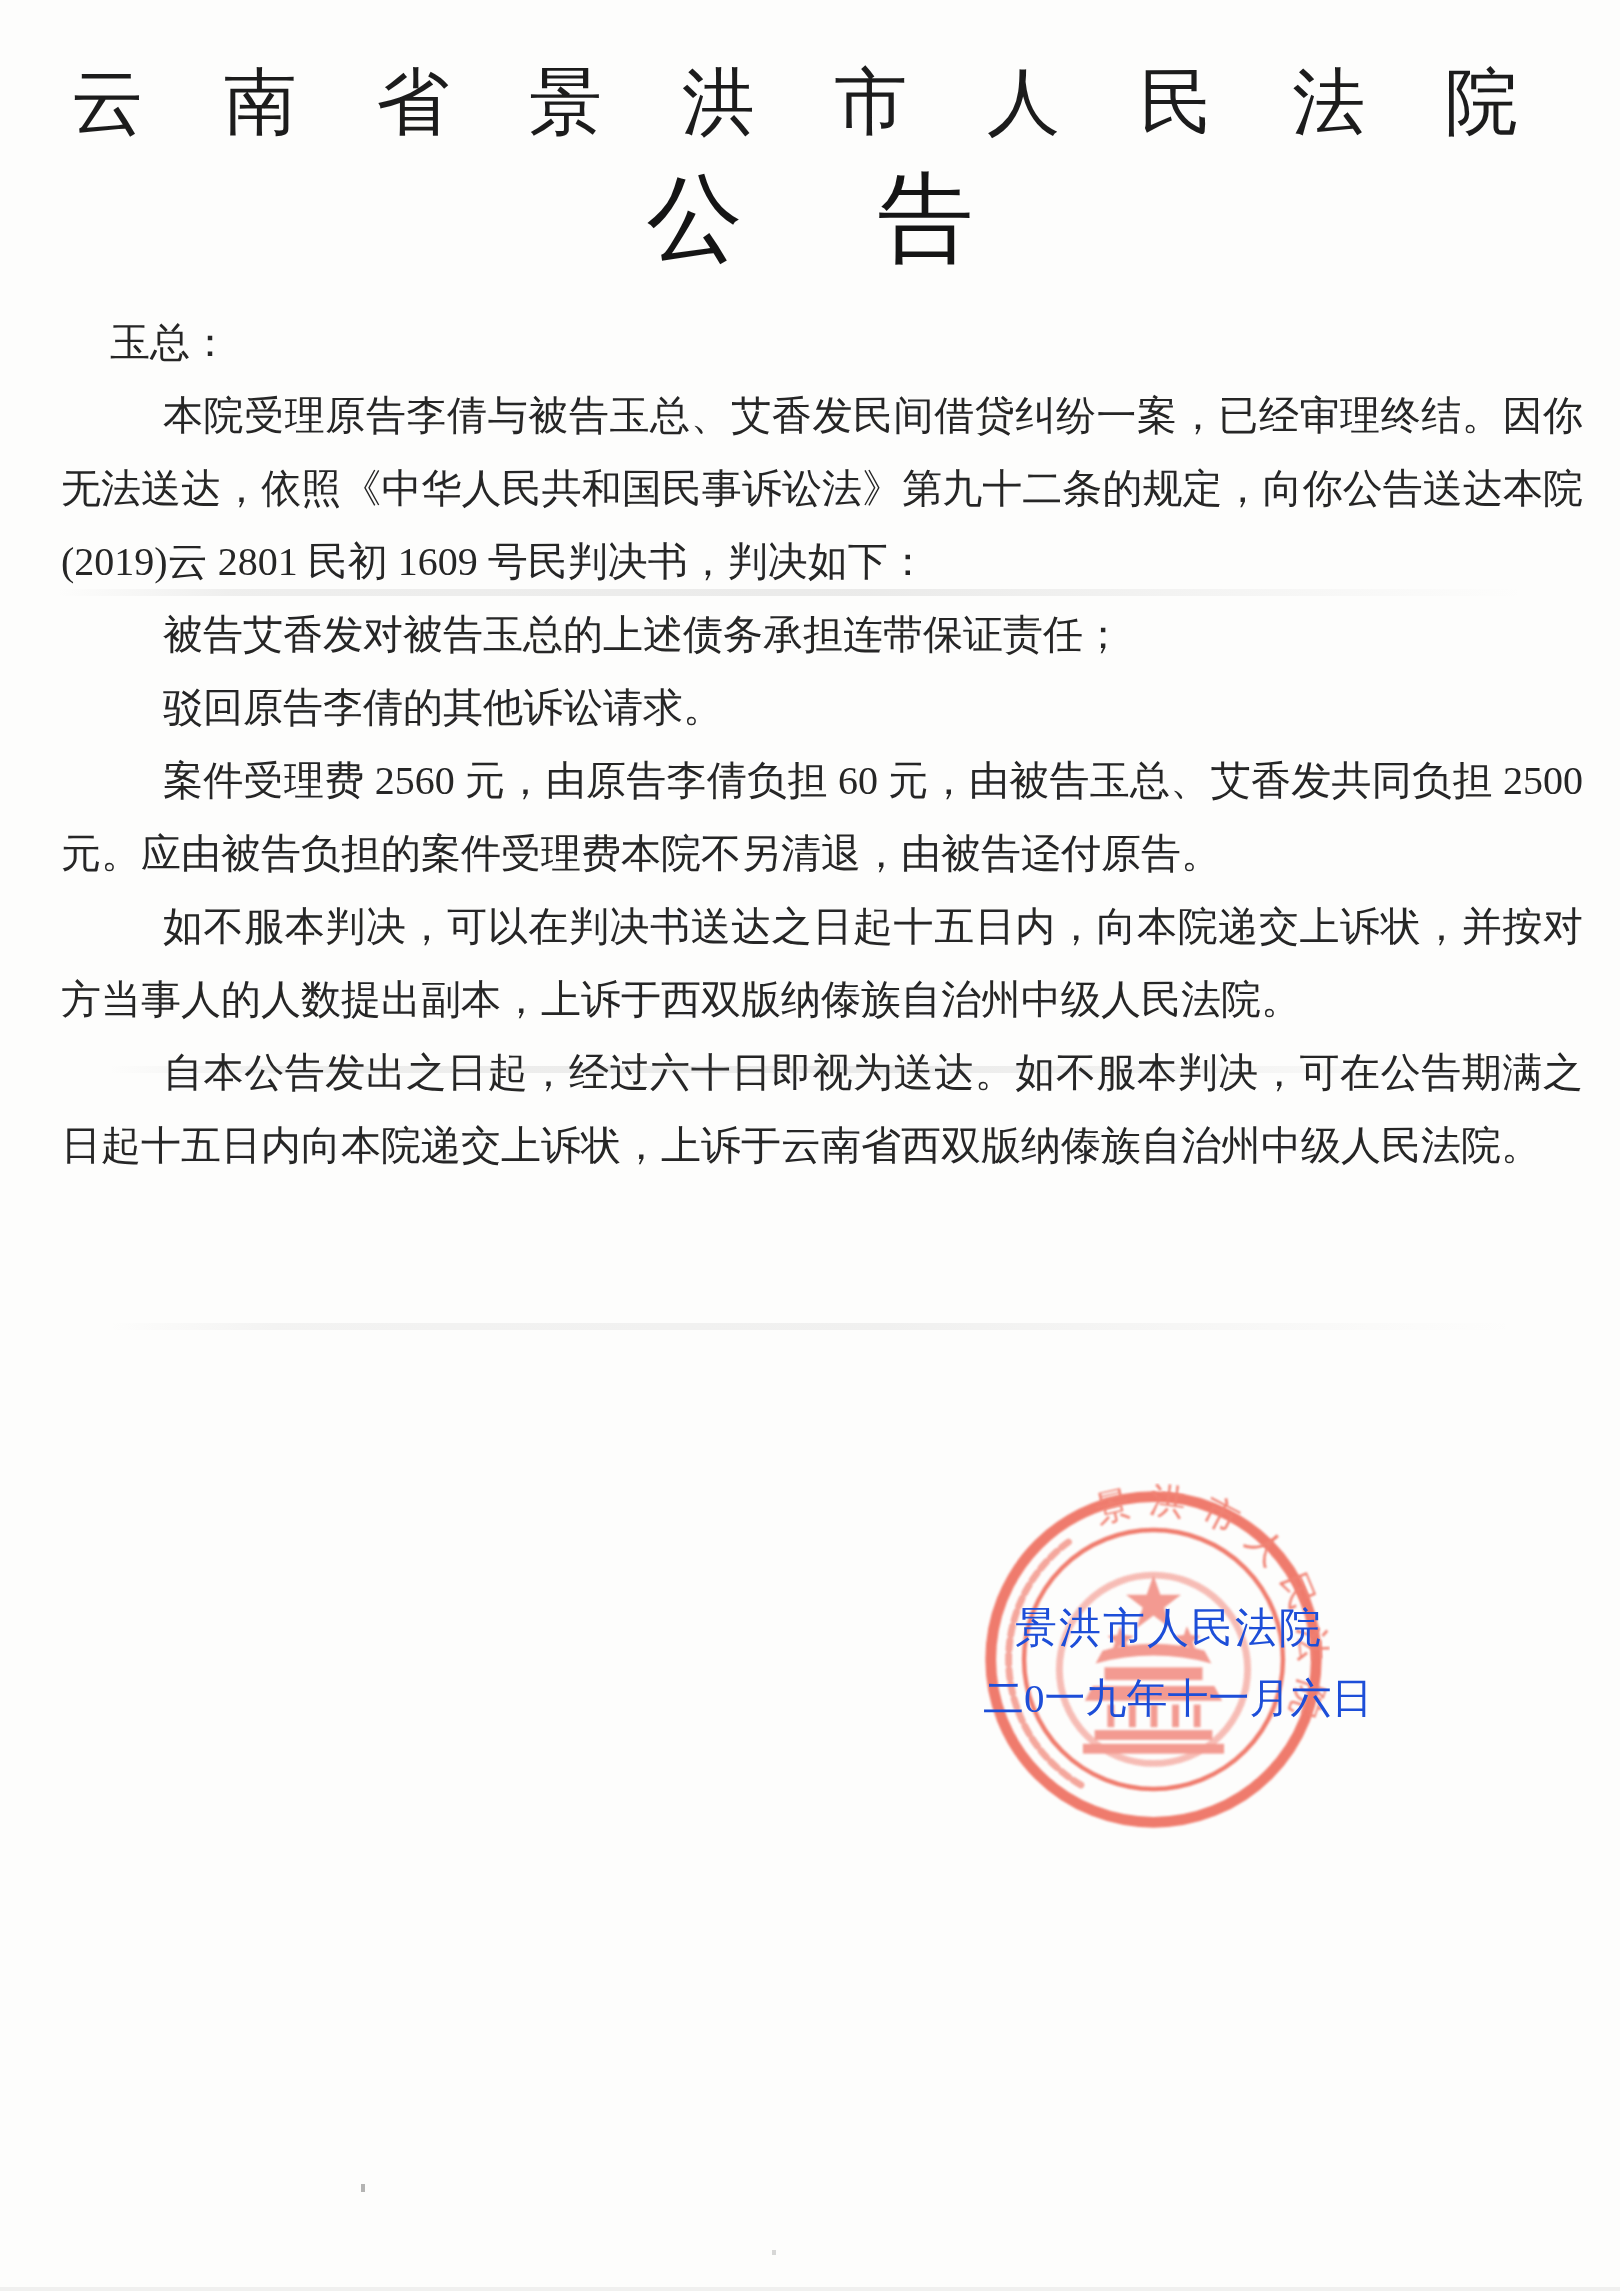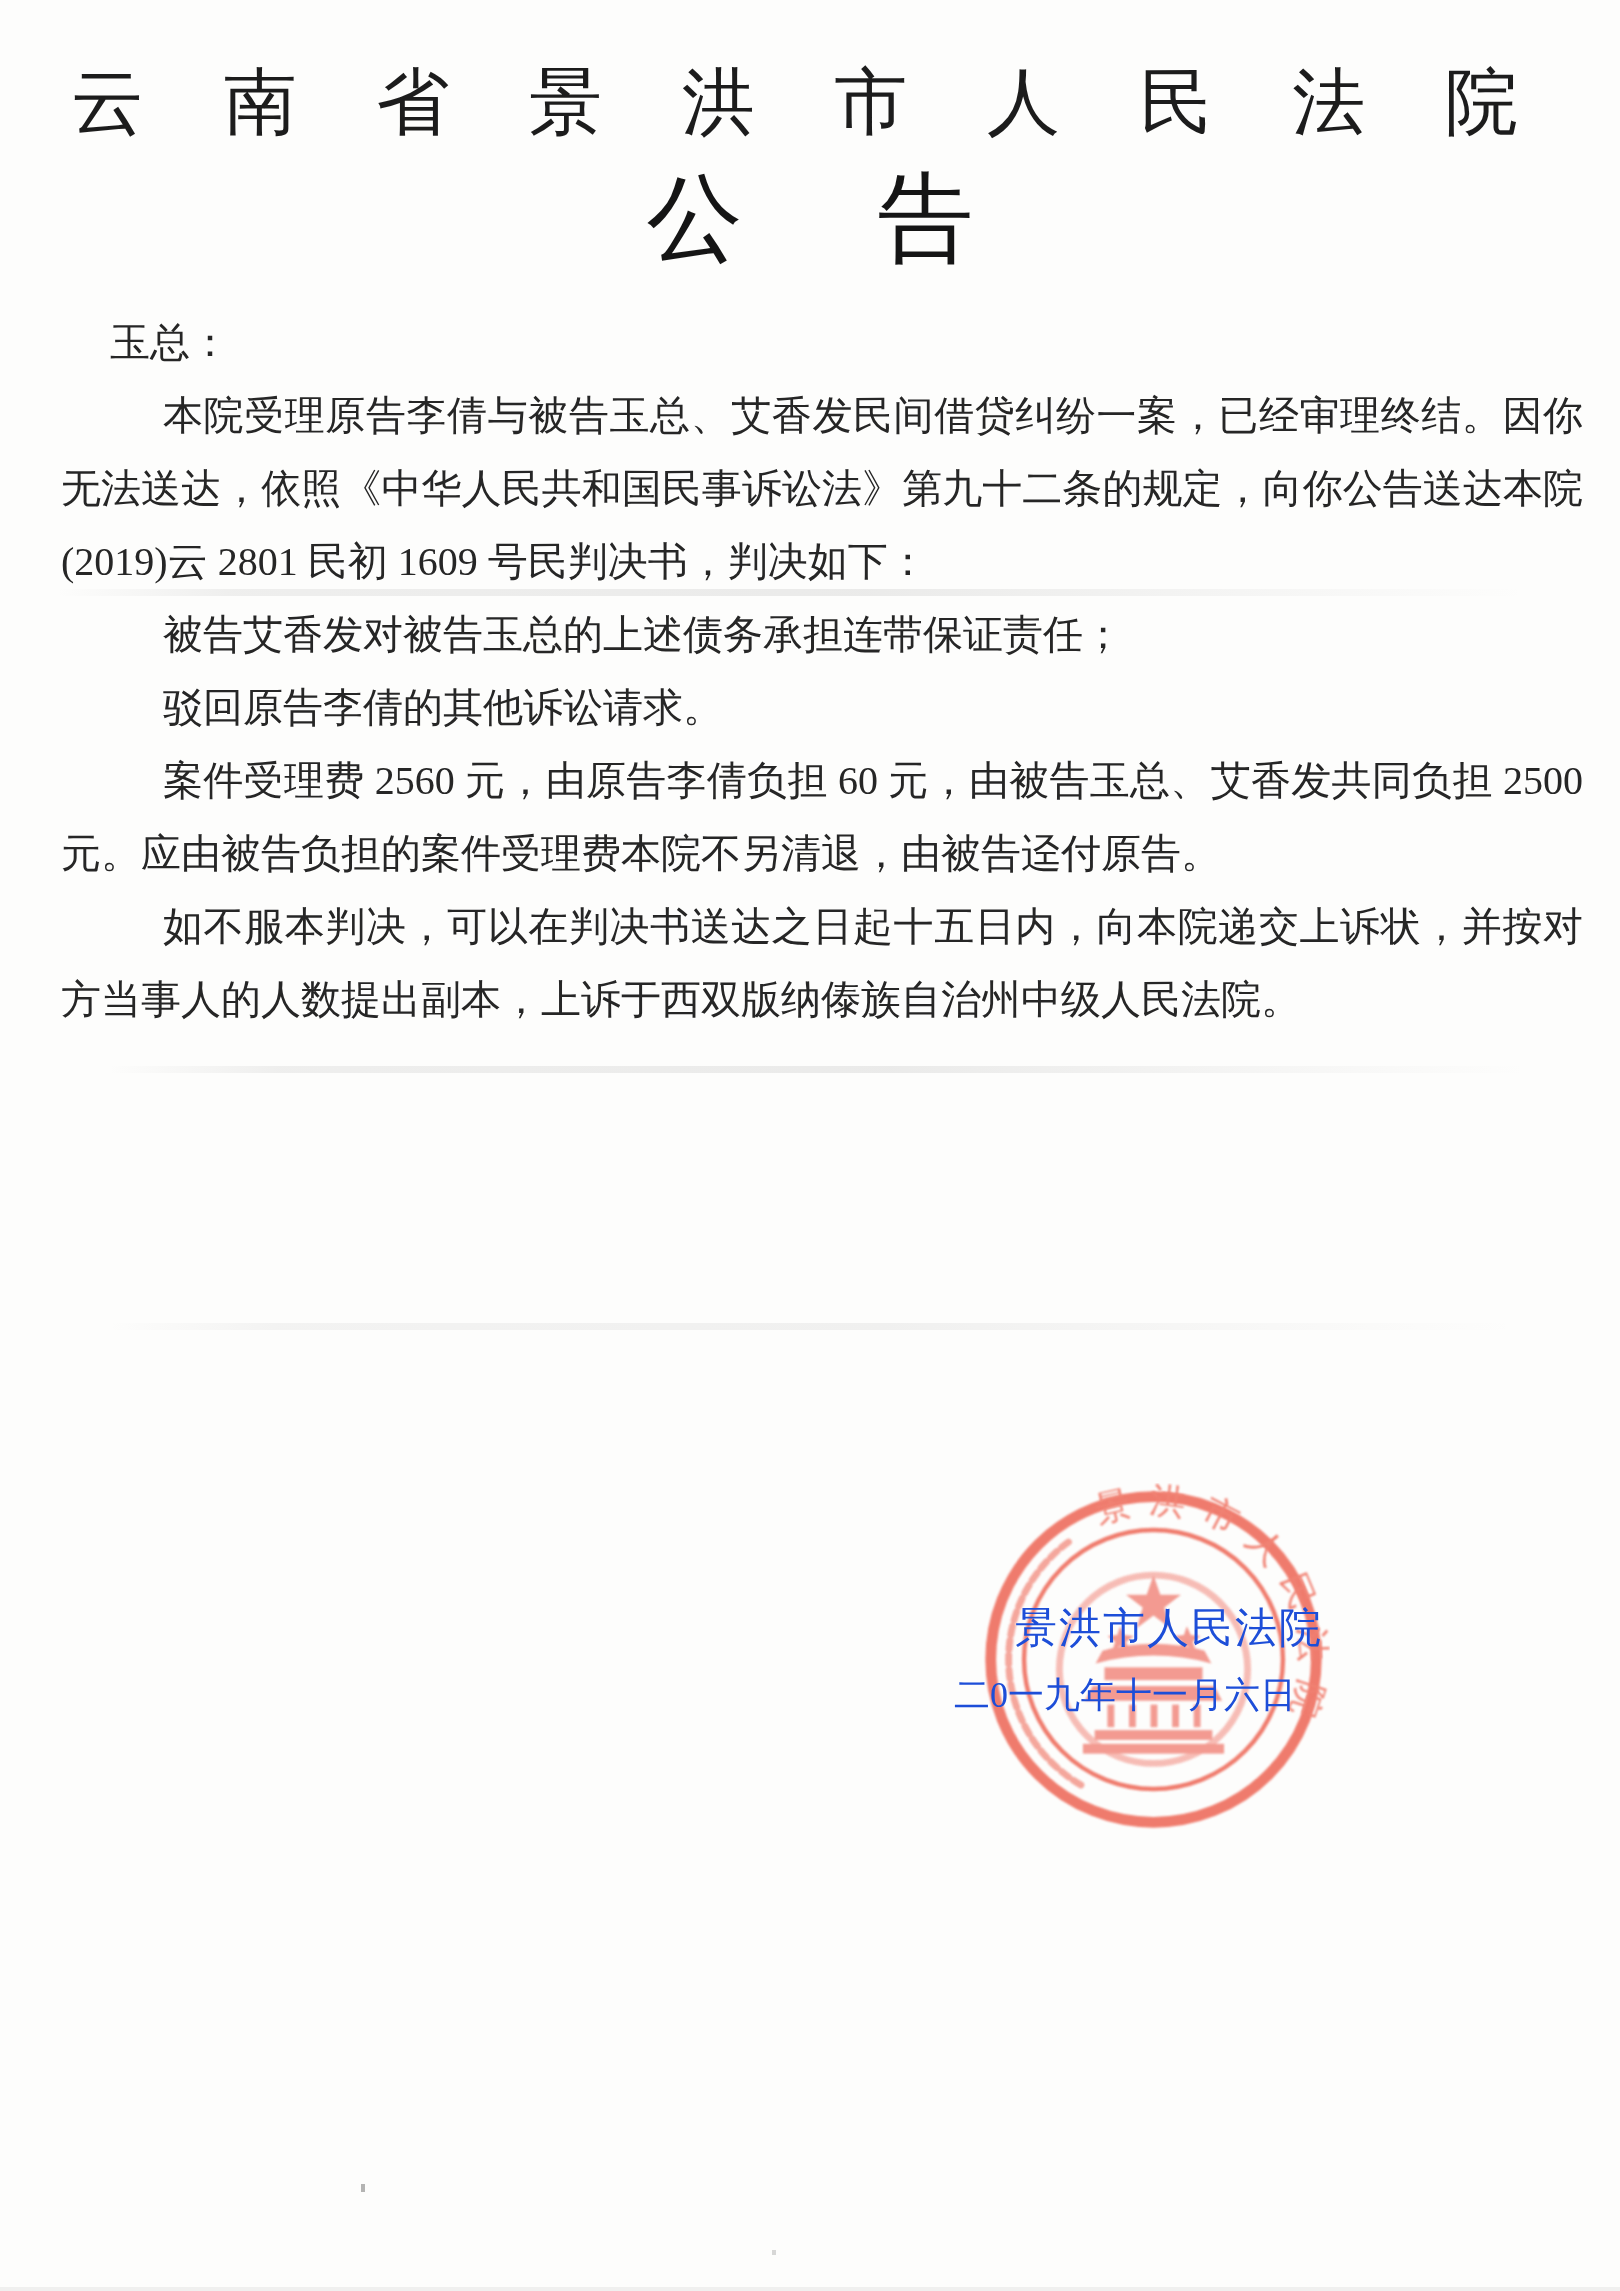--- a/index.html
+++ b/index.html
@@ -65,22 +65,22 @@
     white-space:nowrap;
     color:#1d4ed8;
     font-family:"Liberation Serif","DejaVu Serif",serif;
   }
   .seal-court-name{
     left:74px;top:125px;
     font-size:42px;
     letter-spacing:2px;
   }
   .seal-date{
-    left:13px;top:196px;
-    font-size:36px;
+    left:42px;top:196px;
+    font-size:41px;
     letter-spacing:0px;
   }
   
   .smudge{
     position:absolute;
     height:6.9px;
     background:linear-gradient(90deg,rgba(110,110,110,.0),rgba(110,110,110,.10) 12%,rgba(110,110,110,.13) 55%,rgba(110,110,110,.0));
     border-radius:2.9px;
   }
   .speck{
@@ -117,20 +117,21 @@
     <span>告</span>
   </div>
 
   <div class="body-text">
     <p class="salutation">玉总：</p>
     <p class="para">本院受理原告李倩与被告玉总、艾香发民间借贷纠纷一案，已经审理终结。因你无法送达，依照《中华人民共和国民事诉讼法》第九十二条的规定，向你公告送达本院(2019)云 2801 民初 1609 号民判决书，判决如下：</p>
     <p class="para">被告艾香发对被告玉总的上述债务承担连带保证责任；</p>
     <p class="para">驳回原告李倩的其他诉讼请求。</p>
     <p class="para">案件受理费 2560 元，由原告李倩负担 60 元，由被告玉总、艾香发共同负担 2500 元。应由被告负担的案件受理费本院不另清退，由被告迳付原告。</p>
     <p class="para">如不服本判决，可以在判决书送达之日起十五日内，向本院递交上诉状，并按对方当事人的人数提出副本，上诉于西双版纳傣族自治州中级人民法院。</p>
+    <p class="para">自本公告发出之日起，经过六十日即视为送达。如不服本判决，可在公告期满之日起十五日内向本院递交上诉状，上诉于云南省西双版纳傣族自治州中级人民法院。</p>
   </div>
 
   <div class="seal-area">
     <svg class="seal-svg" width="353" height="353" viewBox="0 0 360 360">
       <defs>
         <filter id="rough">
             <feGaussianBlur stdDeviation="1.2"></feGaussianBlur>
           </filter>
       </defs>
 

